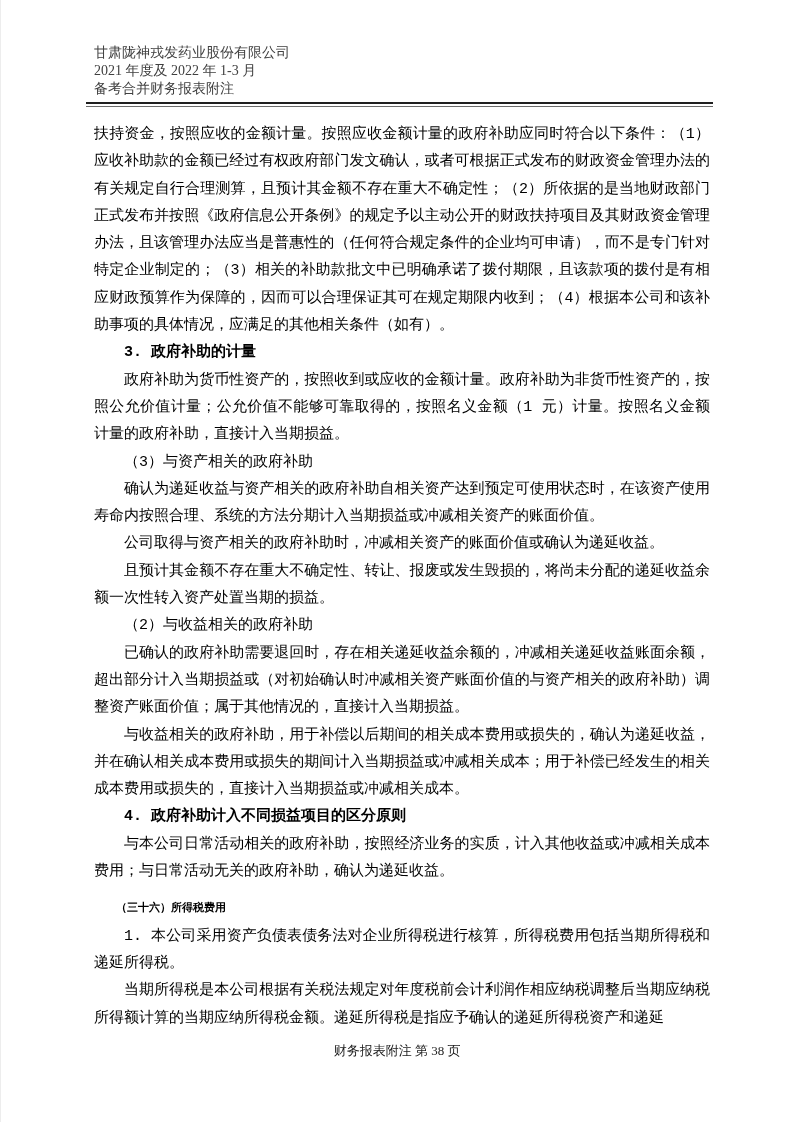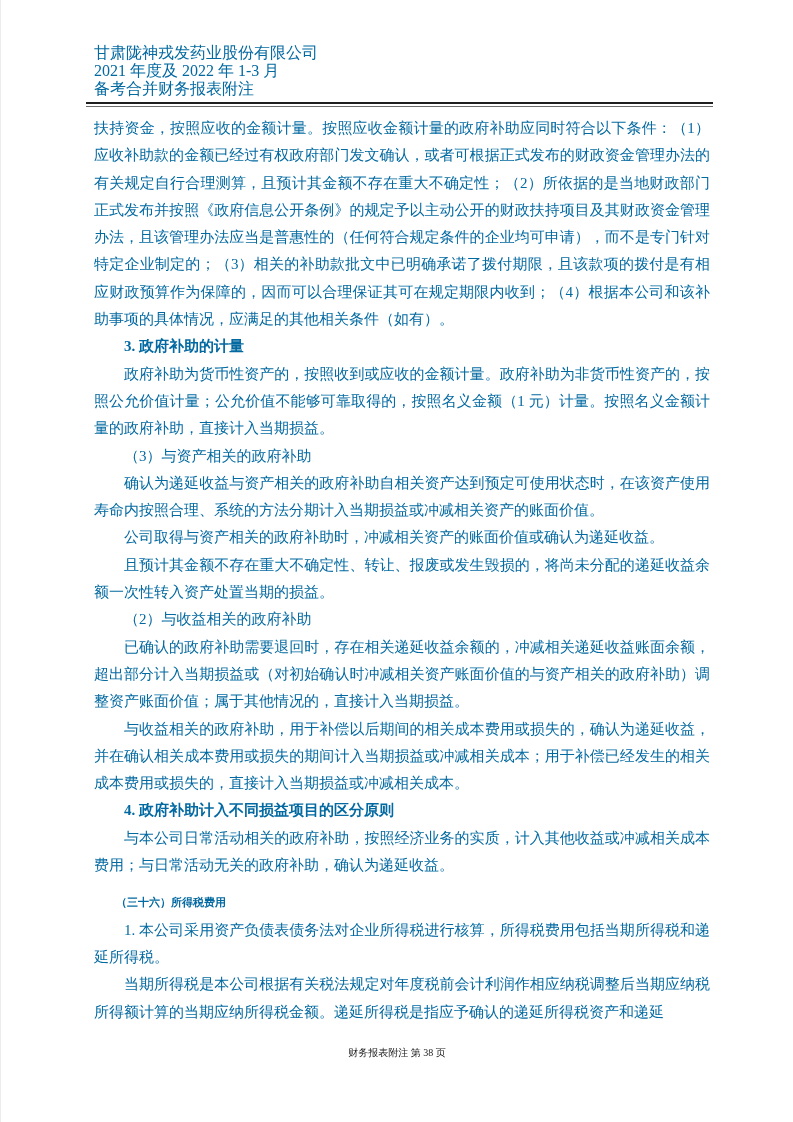--- a/index.html
+++ b/index.html
@@ -14,41 +14,42 @@
     margin: 0 auto;
     box-sizing: border-box;
     background: #ffffff;
     padding: 44px 83px 0 93px;
     font-family: "Liberation Serif", "DejaVu Serif", serif;
     color: #141414;
     overflow: hidden;
     border-left: 1px solid #ededed;
   }
   .doc-header {
-    font-size: 16px;
+    font-size: 14px;
     line-height: 18px;
-    color: #0369a1;
+    color: #404040;
   }
   .doc-header .hline {
     white-space: nowrap;
   }
   .header-rule {
     margin-top: 4px;
     margin-left: -8px;
     width: 627px;
     height: 2px;
     border-top: 2px solid #1f1f1f;
     border-bottom: 1px solid #6b6b6b;
   }
   .doc-body {
-    margin-top: 8px;
+    margin-top: 14px;
     font-size: 15px;
     line-height: 27.3px;
     text-align: justify;
-    color: #0369a1;
+    color: #000000;
+    font-family: Liberation Mono, monospace;
   }
   .para {
     margin: 0;
     text-indent: 2em;
   }
   .para.cont {
     text-indent: 0;
   }
   .para.heading {
     font-weight: bold;
@@ -57,21 +58,21 @@
     font-weight: bold;
     font-size: 11px;
     margin-top: 10px;
   }
   .doc-footer {
     position: absolute;
     left: 0;
     right: 0;
     bottom: 62px;
     text-align: center;
-    font-size: 10px;
+    font-size: 13px;
     color: #1a1a1a;
   }
 </style>
 </head>
 <body>
 
 <div class="page">
 
   <header class="doc-header">
     <div class="hline">甘肃陇神戎发药业股份有限公司</div>

